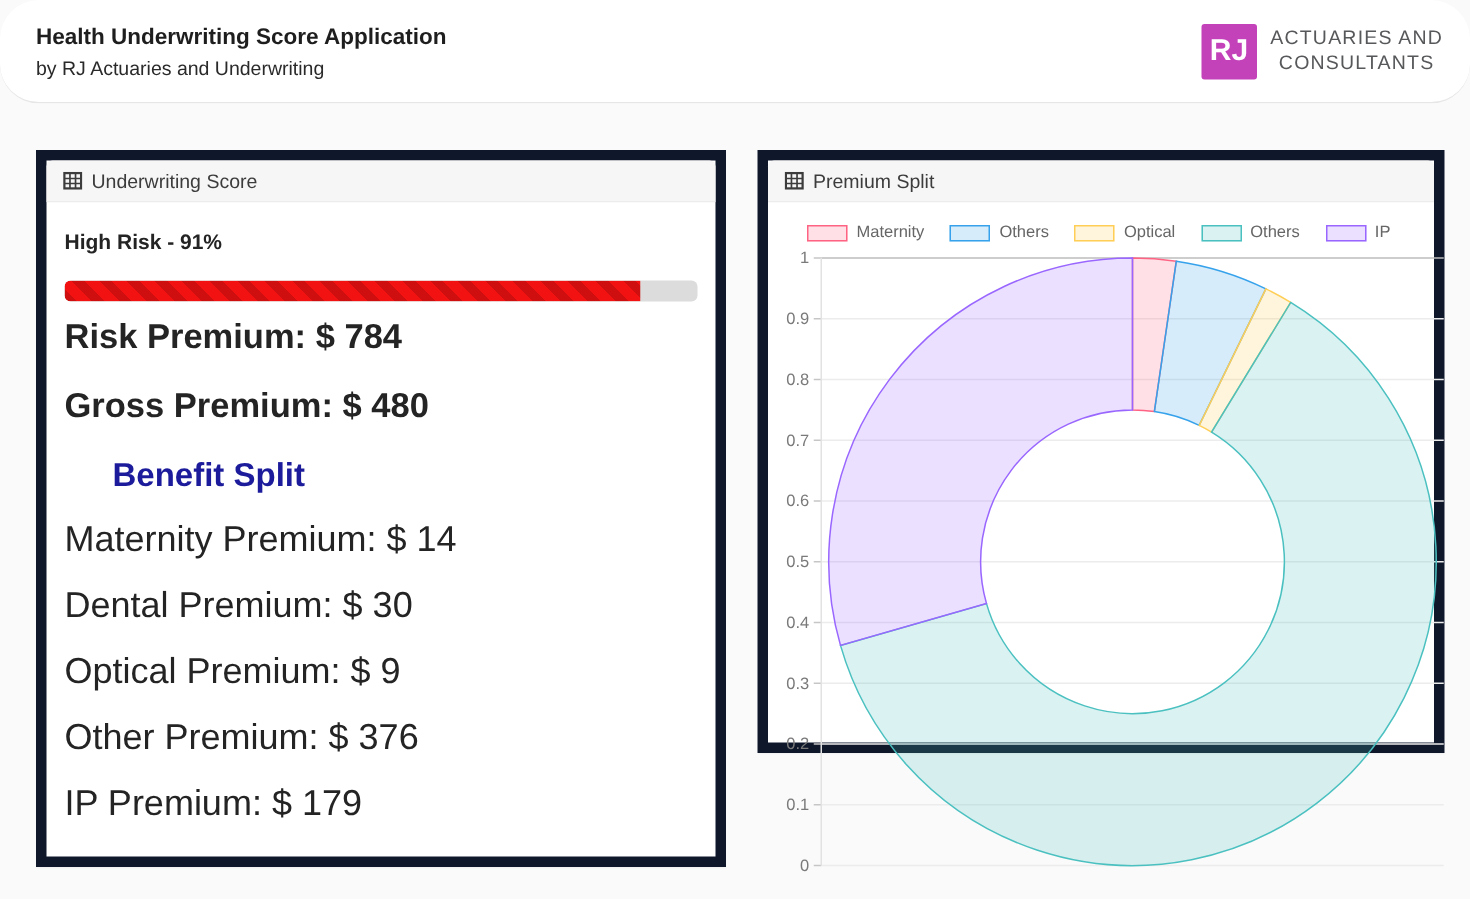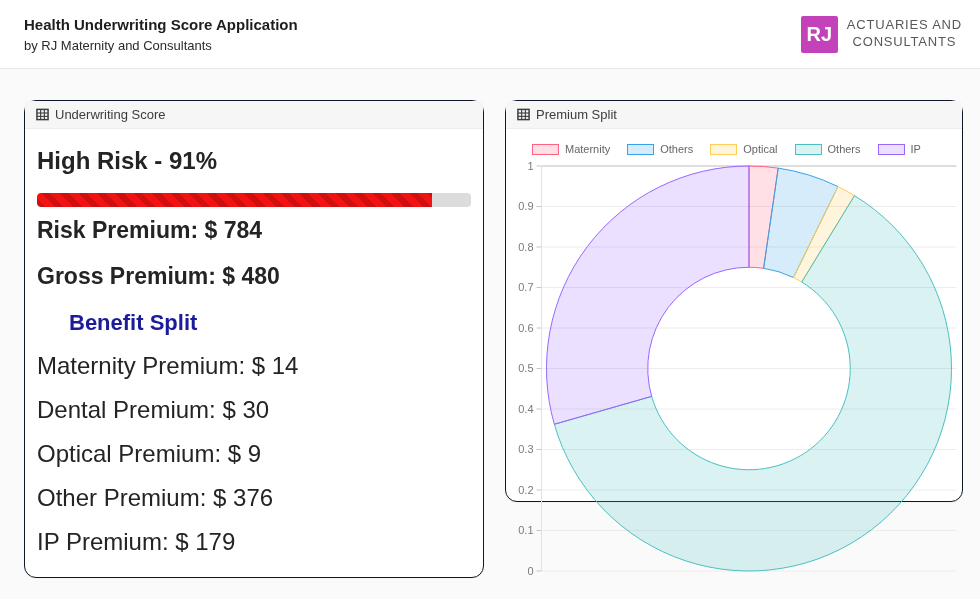--- a/index.html
+++ b/index.html
@@ -8,49 +8,50 @@
     width: 980px; height: 599px; overflow: hidden;
     background: #fafafa;
     font-family: "Liberation Sans", sans-serif;
     color: #242424;
   }
   
   .app-header {
     height: 69px; background: #ffffff; border-bottom: 1px solid #e6e6e6;
     display: flex; align-items: center; justify-content: space-between;
     padding: 0 18px 0 24px;
+    border-radius: 26px;
   }
   .ht-title { font-size: 15px; font-weight: 700; color: #1e1e1e; margin: 0; }
   .ht-sub   { font-size: 13px; color: #2a2a2a; margin-top: 5px; }
   .logo { display: flex; align-items: center; gap: 9px; }
   .logo-mark {
     width: 37px; height: 37px; border-radius: 2px; color: #fff;
     font-size: 20px; font-weight: 700;
     display: flex; align-items: center; justify-content: center;
   }
   .logo-text {
     font-size: 13px; color: #57585a; letter-spacing: 0.8px;
     text-align: center; line-height: 1.3; text-transform: uppercase;
   }
   
   .main { display: flex; gap: 21px; padding: 31px 0 0 24px; align-items: flex-start; }
   .card {
-    background: #fff; border: 1px solid #0f172a; border-radius: 12px;
+    background: #fff; border: 7px solid #0f172a; border-radius: 0;
     box-shadow: 0 1px 1px rgba(0,0,0,0.03);
   }
   .card-head {
     height: 28px; background: #f6f6f6; border-bottom: 1px solid #ececec;
     display: flex; align-items: center; gap: 6px; padding: 0 11px;
     font-size: 13px; color: #3c3c3c; border-radius: 4px 4px 0 0;
   }
   .score-card { width: 460px; height: 478px; }
   .chart-card { width: 458px; height: 402px; }
   
   .score-body { padding: 18px 12px; }
-  .risk-title { font-size: 24px; font-weight: 700; }
+  .risk-title { font-size: 14px; font-weight: 700; }
   .progress {
     margin-top: 18px; height: 14px; background: #dcdcdc;
     border-radius: 4px; overflow: hidden;
   }
   .progress-fill {
     height: 100%; border-radius: 4px 0 0 4px;
     background-image: repeating-linear-gradient(
       45deg,
       rgba(0,0,0,0.15) 0px, rgba(0,0,0,0.15) 6px,
       transparent 6px, transparent 13px);
@@ -70,21 +71,21 @@
   #chart-svg { display: block; margin-left: 6px; margin-top: 3px; }
   #chart-svg text { font-family: "Liberation Sans", sans-serif; font-size: 11px; fill: #7a7a7a; }
   .table-icon { display: inline-flex; }
 </style>
 </head>
 <body>
 
 <header class="app-header">
   <div>
     <h1 class="ht-title">Health Underwriting Score Application</h1>
-    <div class="ht-sub">by RJ Maternity and Consultants</div>
+    <div class="ht-sub">by RJ Actuaries and Underwriting</div>
   </div>
   <div class="logo">
     <div class="logo-mark" style="background: rgb(195, 66, 186);">RJ</div>
     <div class="logo-text">
       <div>ACTUARIES AND</div>
       <div>CONSULTANTS</div>
     </div>
   </div>
 </header>
 

